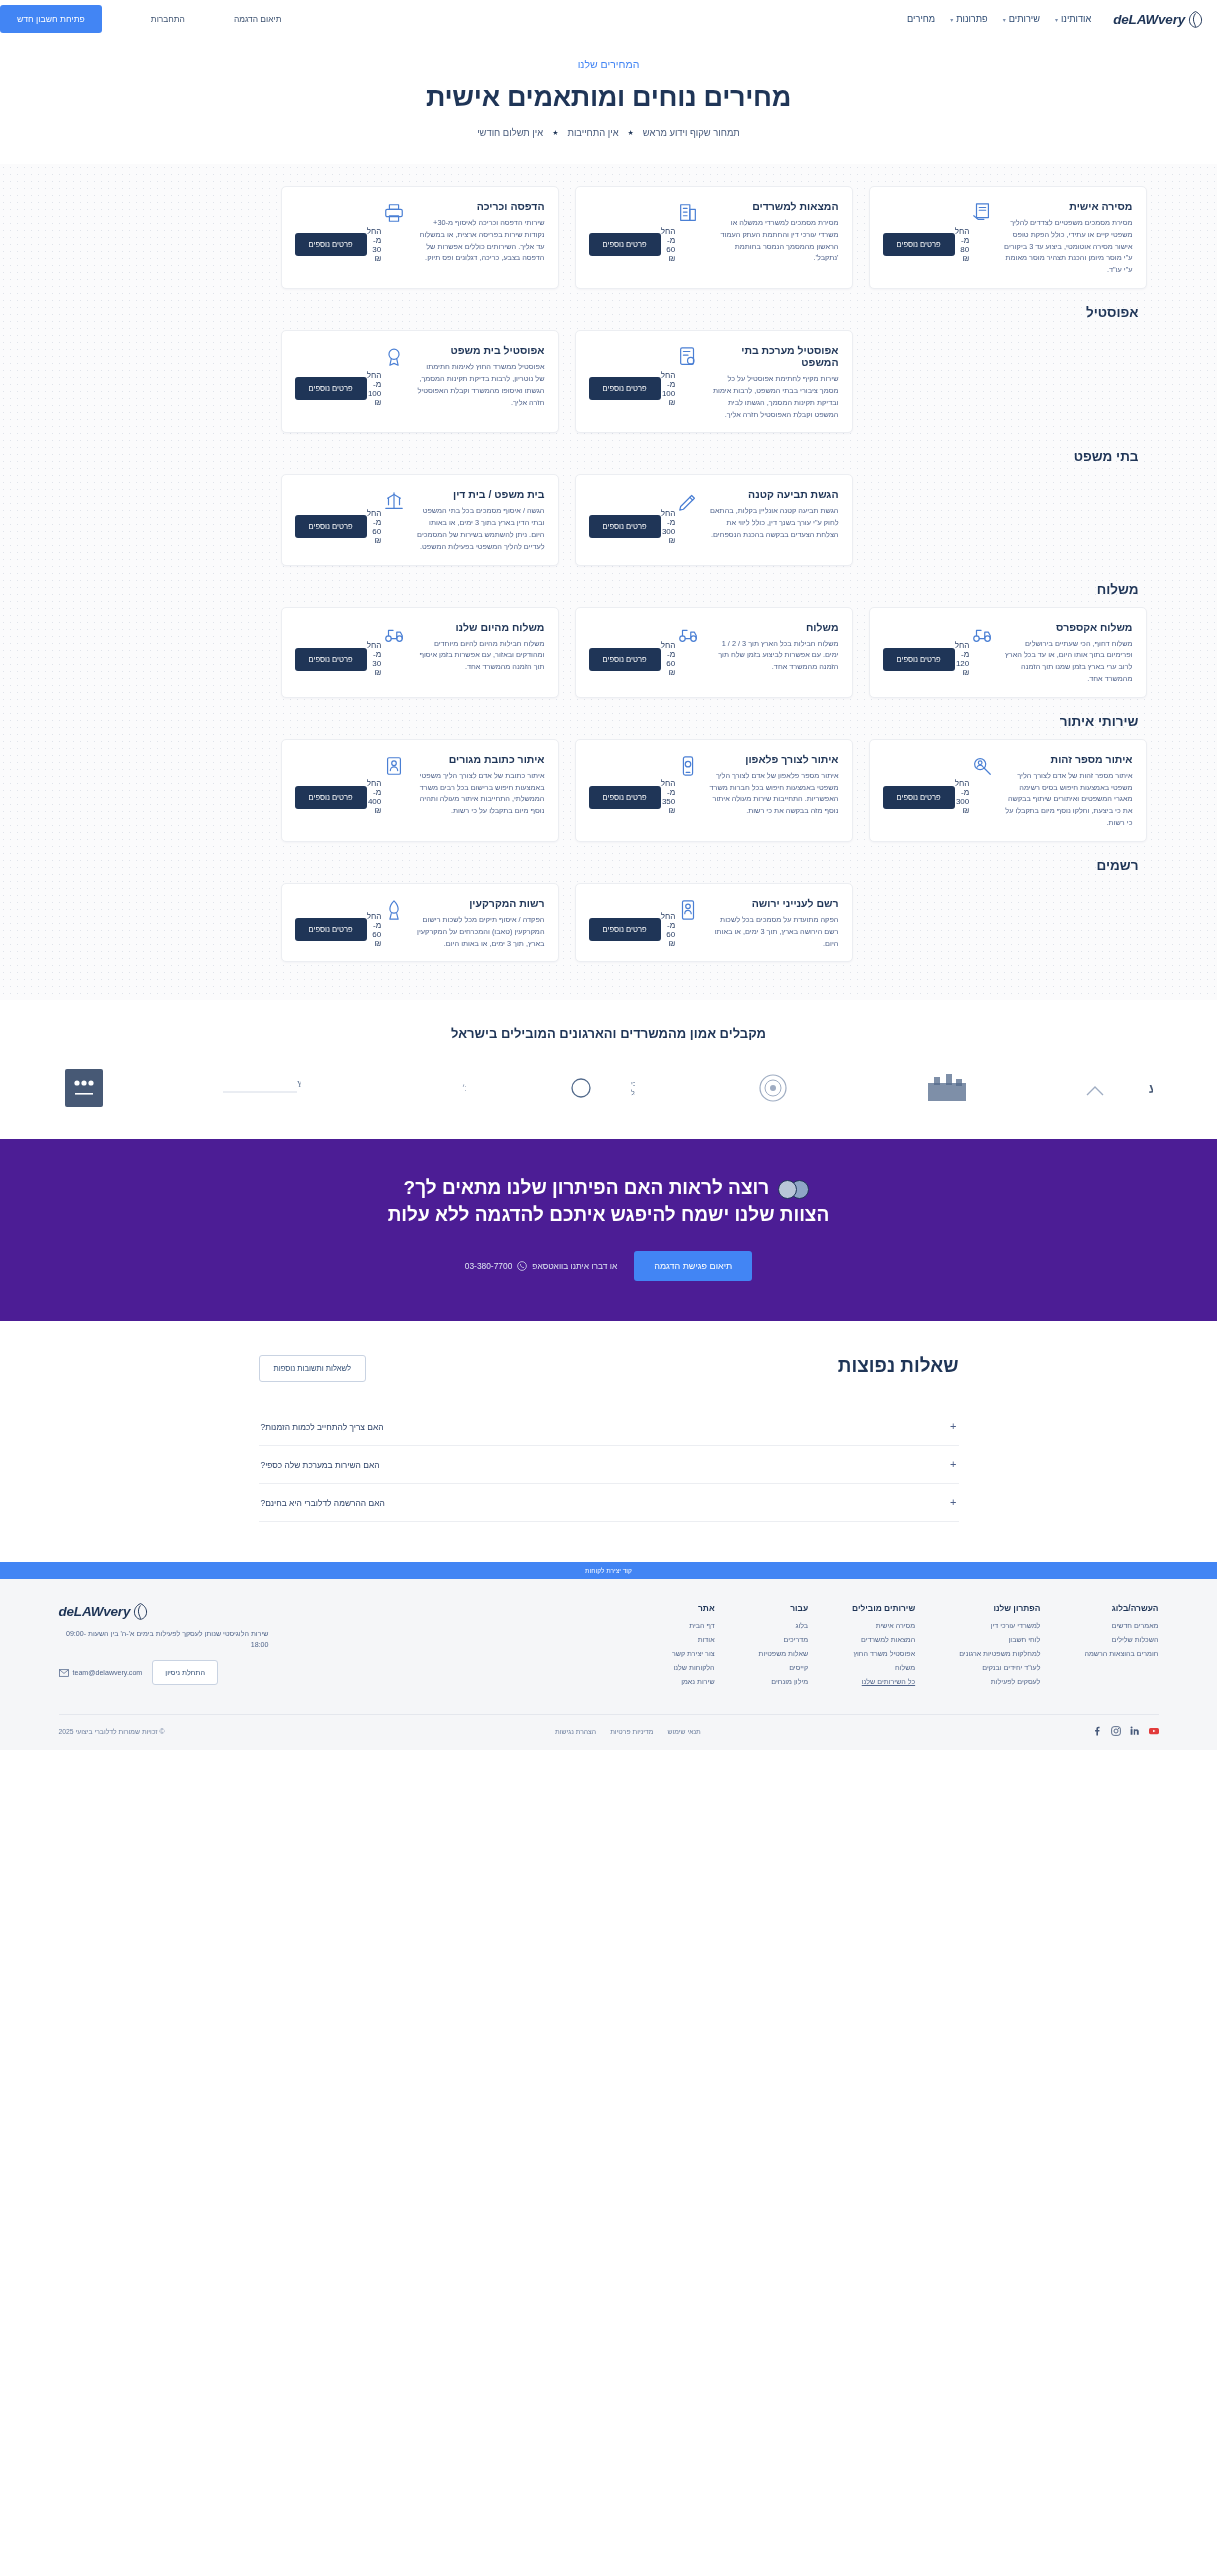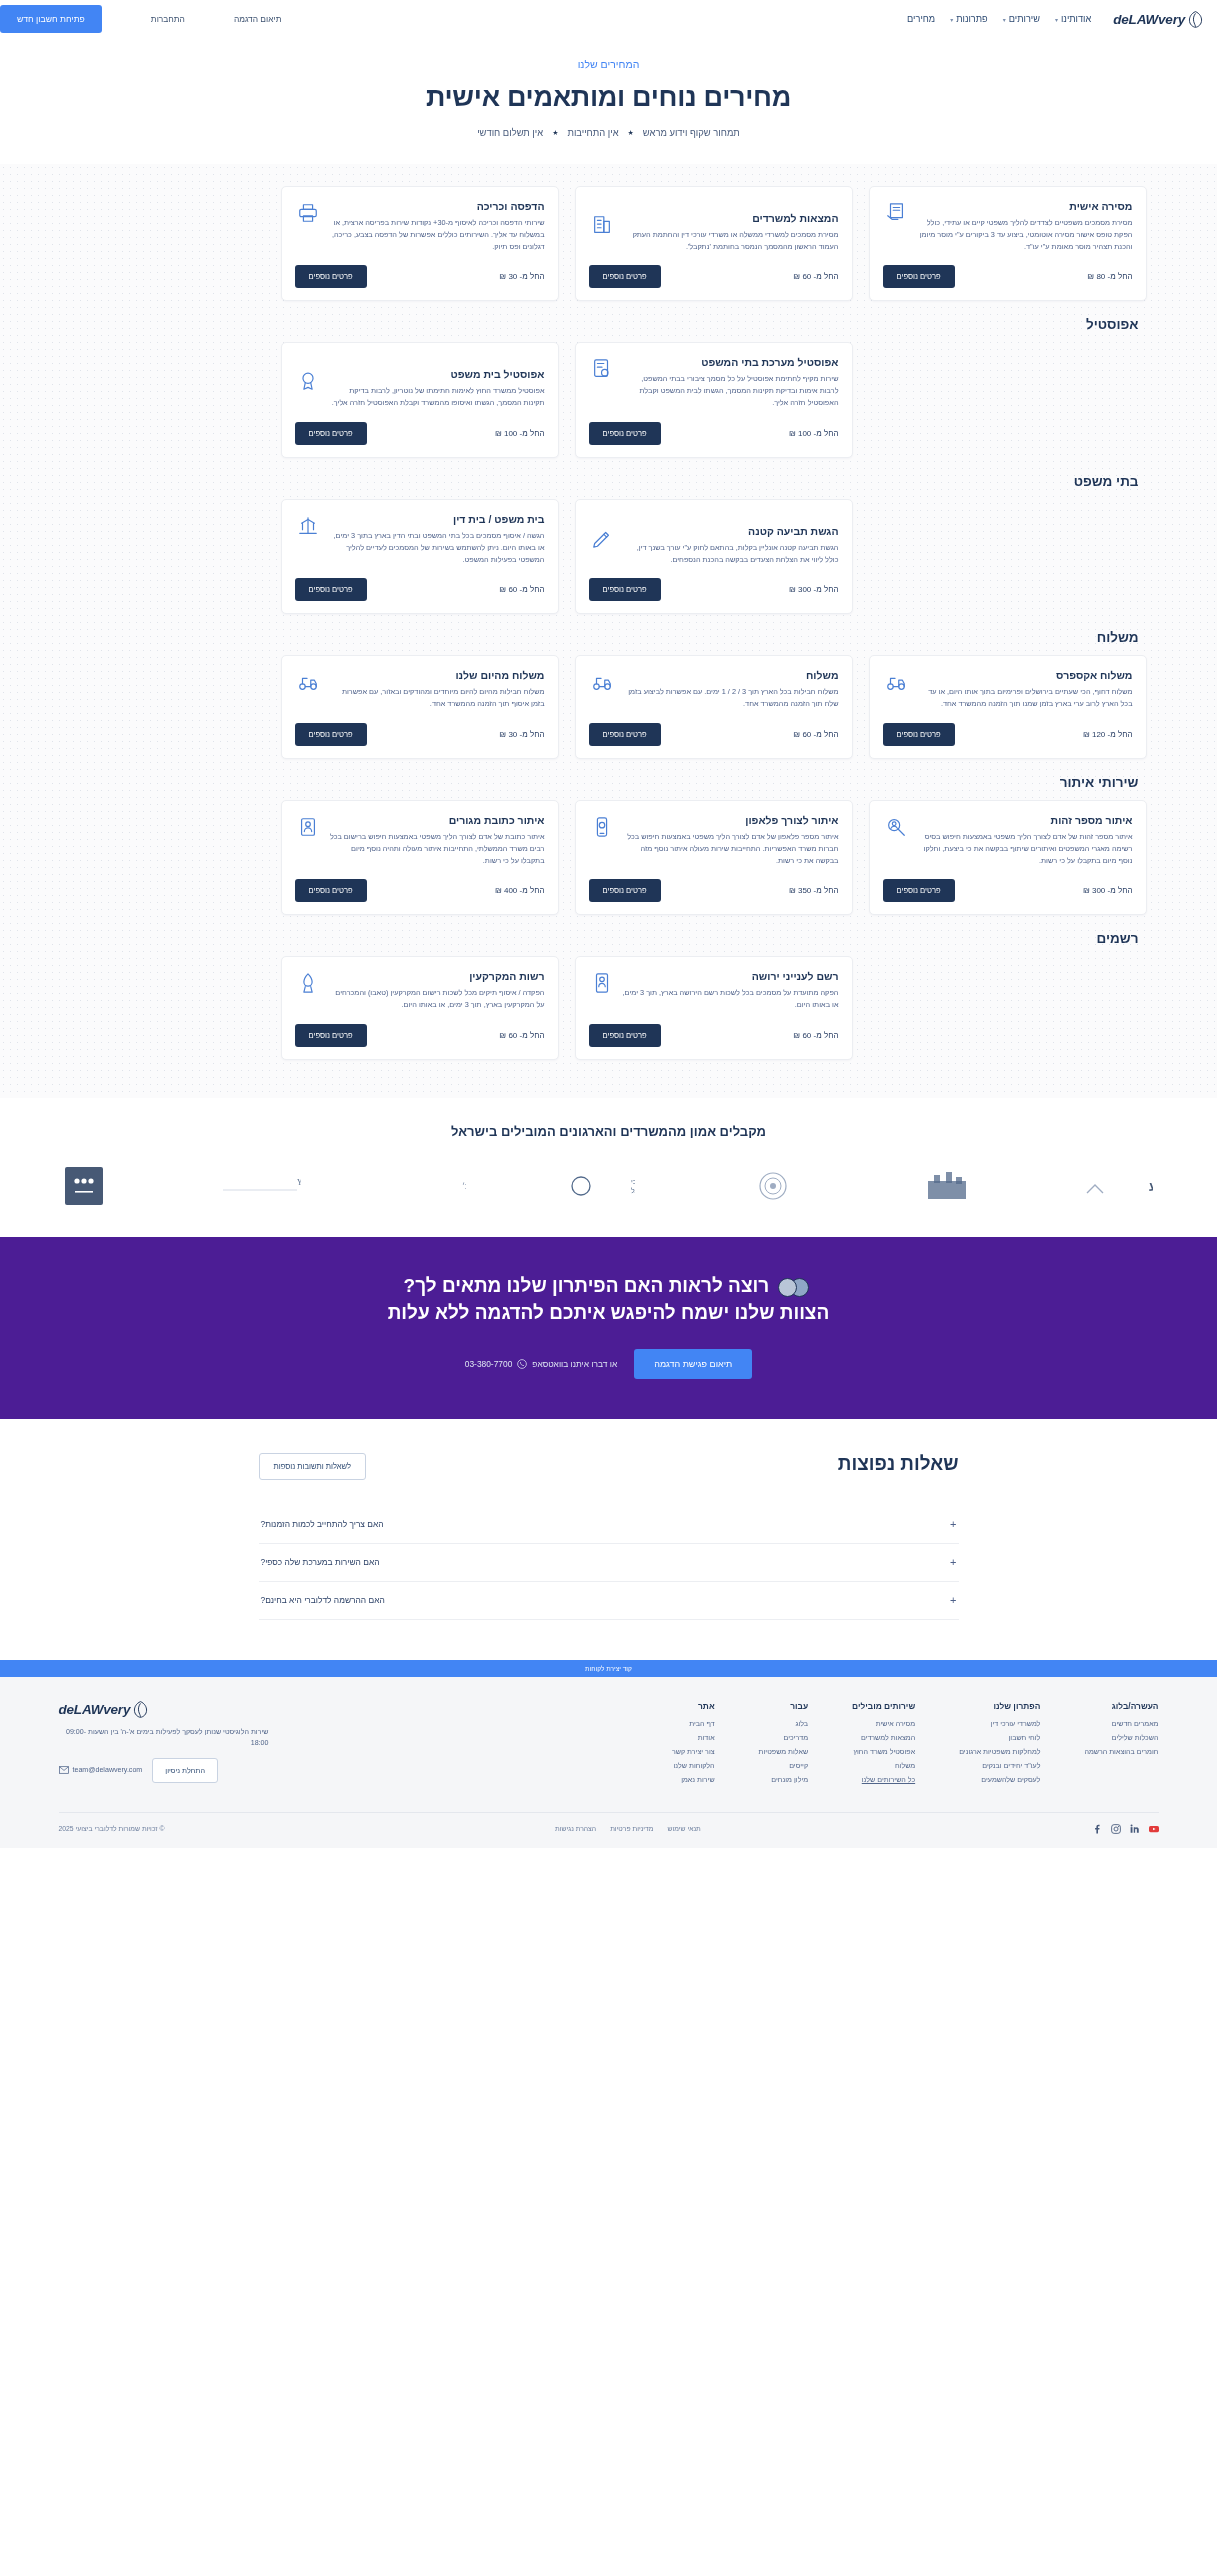--- a/index.html
+++ b/index.html
@@ -56,21 +56,21 @@
   .sec-title { font-size:13.5px; font-weight:700; color:#1f3557; text-align:right; margin: 16px 8px 10px 0; }
   .cards-row { display:flex; justify-content:flex-start; gap:16px; flex-wrap:wrap; }
 
   .card {
     width: 278px;
     background:#fff;
     border:1px solid #eceef2;
     border-radius:5px;
     padding: 13px 13px 12px;
     box-shadow: 0 1px 2px rgba(20,40,80,.035);
-    display:flex; flex-direction:column;justify-content:flex-end;
+    display:flex; 
   }
   .card-head { display:flex; align-items:flex-start; gap:8px; flex-direction:row-reverse; justify-content:space-between; }
   .card-icon { width:26px; height:26px; flex:0 0 26px; display:flex; align-items:center; justify-content:center; }
   .card-icon svg { width:22px; height:22px; }
   .card-textcol { flex:1; text-align:right; }
   .card-title { font-size:10.5px; font-weight:700; color:#1f3557; margin-bottom:5px; }
   .card-desc { font-size:7.3px; line-height:1.62; color:#4e6versity; color:#4e618a; }
   .card-foot { display:flex; align-items:center; justify-content:space-between; margin-top:13px; }
   .card-price { font-size:8px; color:#2b4066; font-weight:400; }
   .btn-dark {
@@ -623,21 +623,21 @@
           <a>מאמרים חדשים</a>
           <a>השכלות שלילים</a>
           <a>חומרים בהוצאות הרשמה</a>
         </div>
         <div class="fcol">
           <h4>הפתרון שלנו</h4>
           <a>למשרדי עורכי דין</a>
           <a>לוחי חשבון</a>
           <a>למחלקות משפטיות ארגונים</a>
           <a>לעו"ד יחידים ובנקים</a>
-          <a>לעסקים שלהשמעים</a>
+          <a>לעסקים לפעילות</a>
         </div>
         <div class="fcol">
           <h4>שירותים מובילים</h4>
           <a>מסירה אישית</a>
           <a>המצאות למשרדים</a>
           <a>אפוסטיל משרד החוץ</a>
           <a>משלוח</a>
           <a class="under">כל השירותים שלנו</a>
         </div>
         <div class="fcol">

